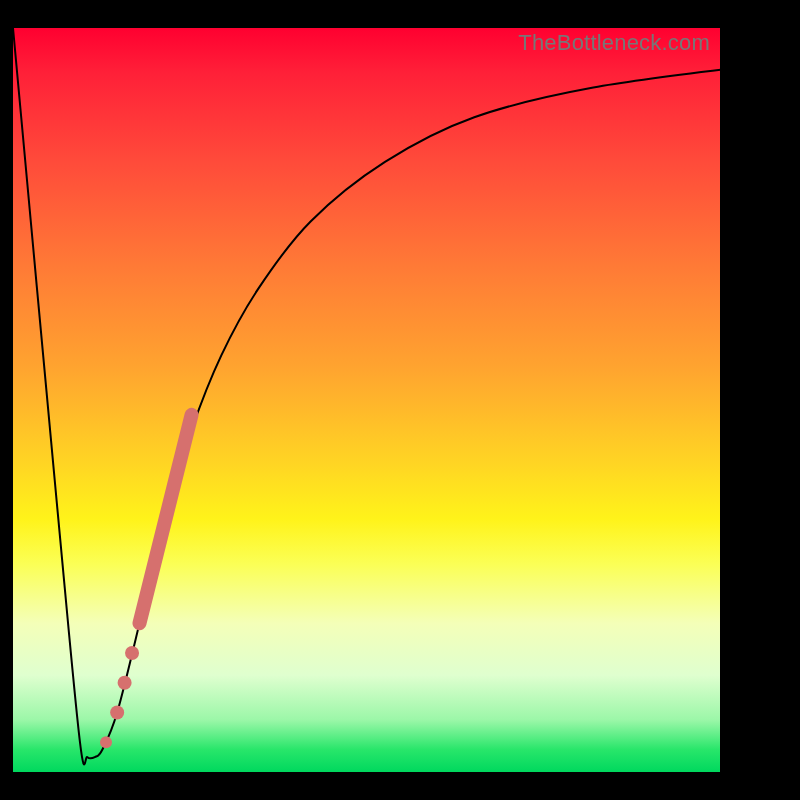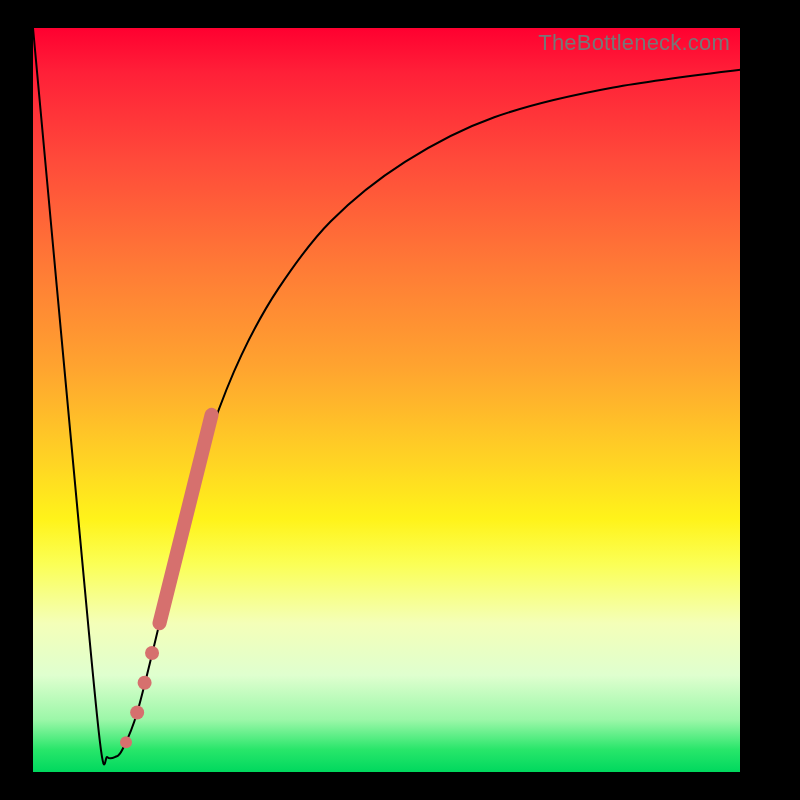--- a/index.html
+++ b/index.html
@@ -12,21 +12,21 @@
     font-family: Arial, Helvetica, sans-serif;
   }
   .frame {
     position: relative;
     width: 800px;
     height: 800px;
     background: #000;
   }
   .plot {
     position: absolute;
-    left: 33px;
+    left: 13px;
     top: 28px;
     width: 707px;
     height: 744px;
     
     background: linear-gradient(
       to bottom,
       #ff0030 0%,
       #ff2038 6%,
       #ff4b3a 18%,
       #ff7a36 32%,

